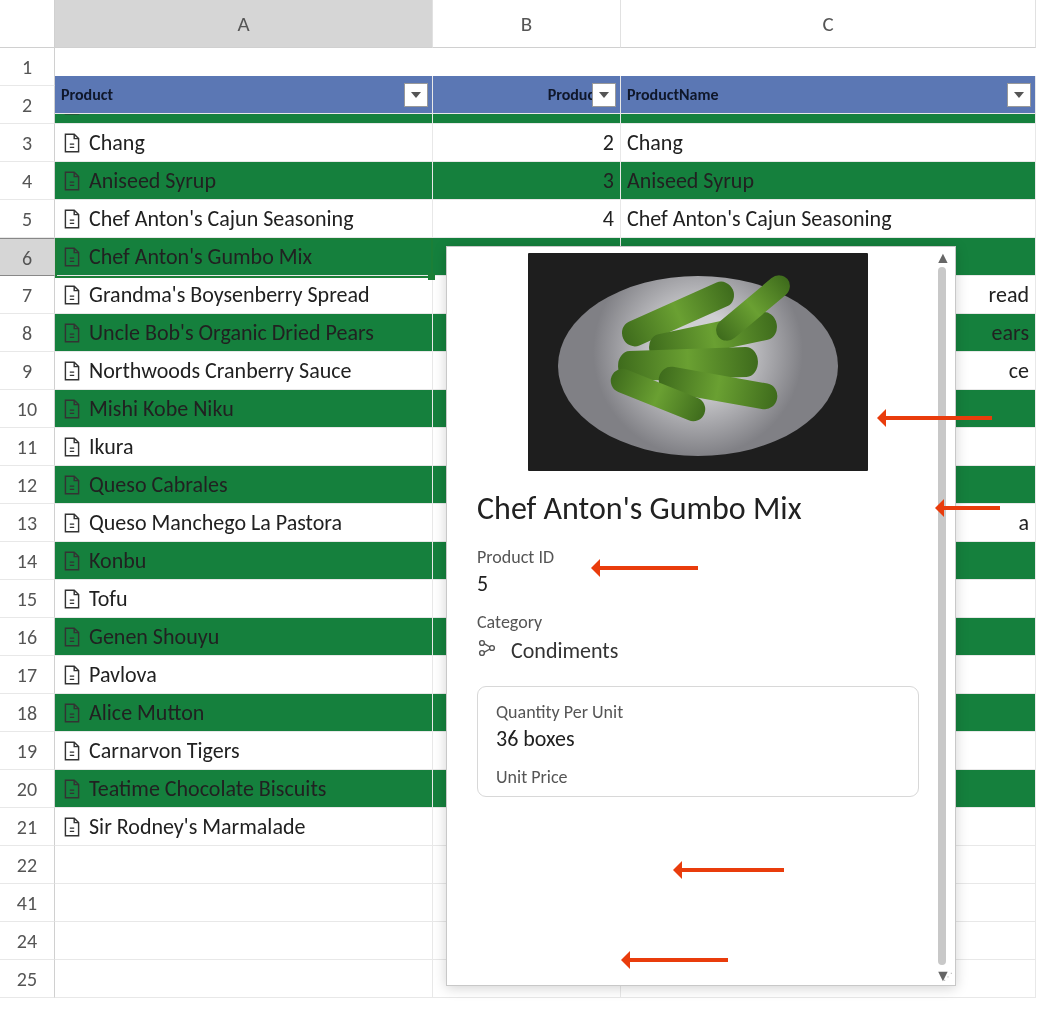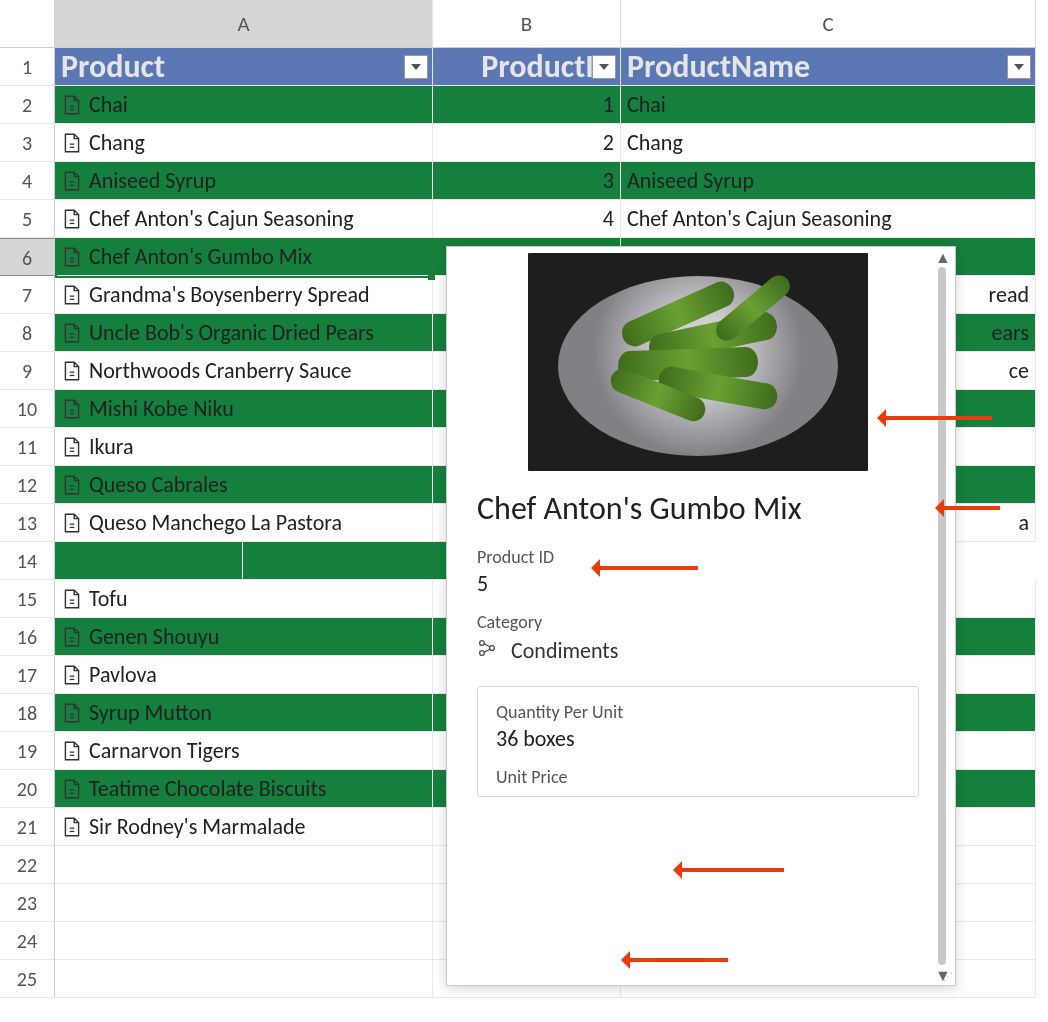--- a/index.html
+++ b/index.html
@@ -10,21 +10,21 @@
 .col-header{height:48px;line-height:48px;text-align:center;font-size:21px;color:#555;border-right:1px solid #e1e1e1;border-bottom:1px solid #d0d0d0;box-sizing:border-box;background:#fff;}
 .row-headers{position:absolute;left:0;top:48px;width:55px;}
 .row-header{height:38px;line-height:38px;text-align:center;font-size:20px;color:#555;border-right:1px solid #d0d0d0;border-bottom:1px solid #e8e8e8;box-sizing:border-box;background:#fff;}
 .row-header.sel{background:#d6d6d6;border-top:1px solid #888;border-bottom:1px solid #888;}
 .col-header.sel{background:#d6d6d6;}
 
 .grid{position:absolute;left:55px;top:48px;}
 .row{display:flex;height:38px;}
 .cell{height:38px;box-sizing:border-box;border-right:1px solid #e8e8e8;border-bottom:1px solid #e8e8e8;display:flex;align-items:center;overflow:hidden;white-space:nowrap;font-size:22px;padding:0 6px;}
 .band{background:#15803d;}
-.hdr{background:#5b77b4;color:#e5e5e5;font-weight:bold;font-size:32px;position:relative;}
+.hdr{background:#5b77b4;color:#0f172a;font-weight:bold;font-size:16px;position:relative;margin-top:28px;}
 .filter-btn{position:absolute;right:4px;top:7px;width:22px;height:22px;background:#fff;border:1px solid #999;display:flex;align-items:center;justify-content:center;}
 .filter-btn svg{width:10px;height:10px;}
 .colA{width:378px;}
 .colB{width:188px;}
 .colC{width:415px;}
 .cell.colB{justify-content:flex-end;}
 .hdr.colB{justify-content:flex-end;}
 .dtype-icon{width:18px;flex:0 0 18px;margin-right:8px;margin-left:2px;}
 .dtype-icon svg{width:18px;height:22px;display:block;}
 
@@ -46,21 +46,21 @@
 .okra.o3{width:140px;height:30px;left:90px;top:96px;transform:rotate(-2deg);}
 .okra.o4{width:120px;height:26px;left:130px;top:122px;transform:rotate(10deg);}
 .okra.o5{width:100px;height:24px;left:80px;top:130px;transform:rotate(22deg);}
 .okra.o6{width:90px;height:22px;left:180px;top:44px;transform:rotate(-40deg);}
 .card-title{font-size:32px;font-weight:400;margin:0 0 18px;}
 .card-label{font-size:18px;color:#555;margin-top:6px;}
 .card-value{font-size:22px;margin:2px 0 14px;}
 .card-linked{display:flex;align-items:flex-end;gap:14px;font-size:22px;margin:4px 0 22px;color:#333;}
 .card-section{display:flex;align-items:center;justify-content:space-between;font-size:26px;margin:6px 0 14px;}
 .card-section .chev{color:#666;}
-.card-box{border:1px solid #d8d8d8;border-radius:3px;padding:14px 18px 8px;}
+.card-box{border:1px solid #d8d8d8;border-radius:9px;padding:14px 18px 8px;}
 .card-box .k{font-size:18px;color:#555;}
 .card-box .v{font-size:22px;margin:2px 0 14px;}
 .resize-grip{position:absolute;right:4px;bottom:2px;color:#bbb;font-size:10px;letter-spacing:-2px;}
 
 .arrow{position:absolute;height:4px;background:#e93c0c;}
 .arrow::before{content:"";position:absolute;left:-14px;top:-7px;border:9px solid transparent;border-right-color:#e93c0c;}
 </style>
 </head>
 <body>
 <div class="sheet">
@@ -88,21 +88,21 @@
       <div class="row-header">13</div>
       <div class="row-header">14</div>
       <div class="row-header">15</div>
       <div class="row-header">16</div>
       <div class="row-header">17</div>
       <div class="row-header">18</div>
       <div class="row-header">19</div>
       <div class="row-header">20</div>
       <div class="row-header">21</div>
       <div class="row-header">22</div>
-      <div class="row-header">23</div>
+      <div class="row-header">41</div>
       <div class="row-header">24</div>
       <div class="row-header">25</div>
     </div>
 
 <div class="grid" id="grid">
 
   <div class="row">
     <div class="cell hdr colA">
       <span>Product</span>
       <span class="filter-btn">
@@ -339,20 +339,30 @@
           <span>Queso Manchego La Pastora</span>
         </div>
         <div class="cell colB">
           <span></span>
         </div>
         <div class="cell colC">
           <span style="margin-left: auto;">a</span>
         </div>
       </div>
       <div class="row">
+        <div class="cell colA band">
+          <span class="dtype-icon">
+            <svg viewBox="0 0 16 20" fill="none" stroke="#333" stroke-width="1.3">
+              <path d="M2 2h8l4 4v12H2z"></path>
+              <path d="M10 2v4h4"></path>
+              <path d="M6 11h4M6 14h4" stroke-width="1.1"></path>
+            </svg>
+          </span>
+          <span>Konbu</span>
+        </div>
         <div class="cell colB band">
           <span></span>
         </div>
         <div class="cell colC band">
           <span></span>
         </div>
       </div>
       <div class="row">
         <div class="cell colA">
           <span class="dtype-icon">
@@ -409,21 +419,21 @@
       </div>
       <div class="row">
         <div class="cell colA band">
           <span class="dtype-icon">
             <svg viewBox="0 0 16 20" fill="none" stroke="#333" stroke-width="1.3">
               <path d="M2 2h8l4 4v12H2z"></path>
               <path d="M10 2v4h4"></path>
               <path d="M6 11h4M6 14h4" stroke-width="1.1"></path>
             </svg>
           </span>
-          <span>Syrup Mutton</span>
+          <span>Alice Mutton</span>
         </div>
         <div class="cell colB band">
           <span></span>
         </div>
         <div class="cell colC band">
           <span></span>
         </div>
       </div>
       <div class="row">
         <div class="cell colA">

